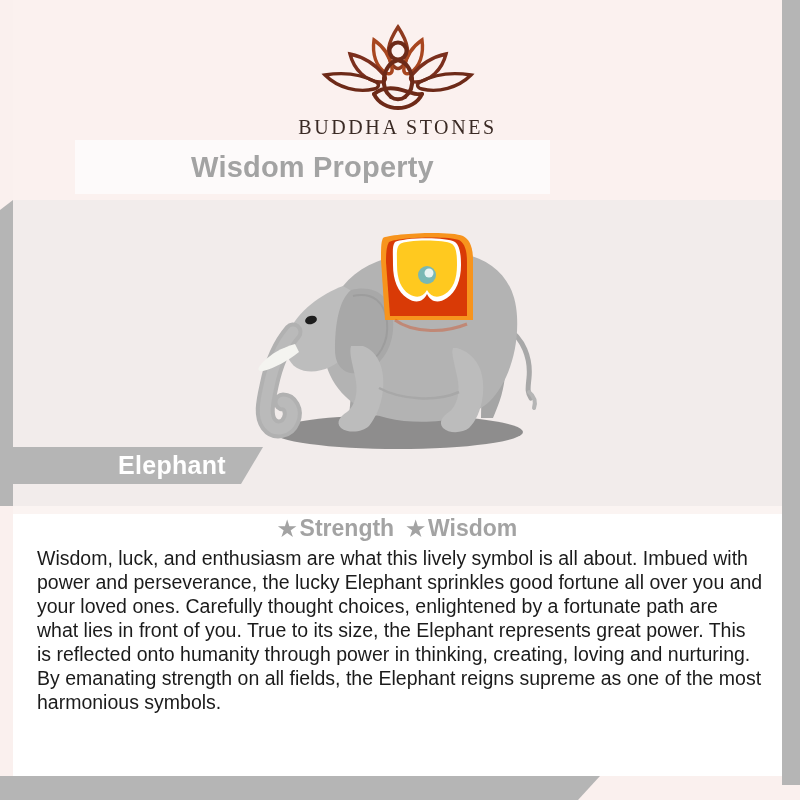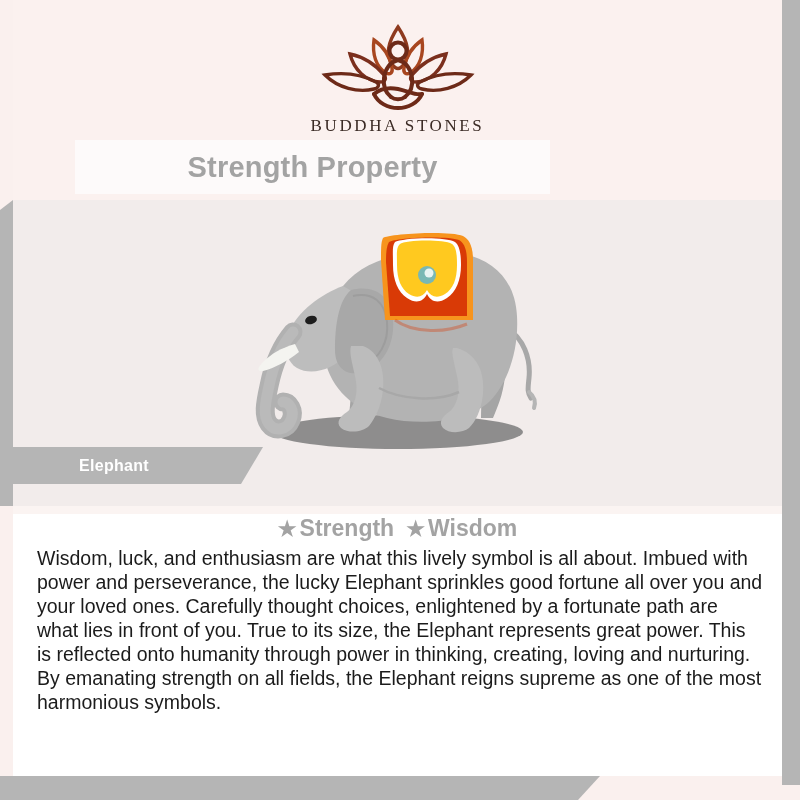--- a/index.html
+++ b/index.html
@@ -75,21 +75,21 @@
     right: 0;
     text-align: center;
   }
   .lotus-logo {
     display: block;
     margin: 0 auto;
   }
   .brand-name {
     margin-top: 2px;
     font-family: "Liberation Serif", serif;
-    font-size: 17px;
+    font-size: 20px;
     letter-spacing: 2.6px;
     color: #3a2a24;
     font-weight: 400;
   }
 
   .title-band {
     position: absolute;
     top: 140px;
     left: 62px;
     width: 475px;
@@ -127,23 +127,23 @@
     left: 0;
     bottom: 22px;
     width: 250px;
     height: 37px;
     background: #b5b5b5;
     clip-path: polygon(0 0, 100% 0, calc(100% - 22px) 100%, 0 100%);
     display: flex;
     align-items: center;
   }
   .name-text {
-    margin-left: 66px;
+    margin-left: 105px;
     color: #ffffff;
-    font-size: 16px;
+    font-size: 25px;
     font-weight: bold;
     letter-spacing: 0.3px;
   }
 
   
   .content {
     position: absolute;
     top: 506px;
     left: 13px;
     right: 18px;
@@ -232,21 +232,21 @@
           <path d="M62 76 C66 85 76 90 86 90 C96 90 106 85 110 76"></path>
           <path d="M62 76 C68 71 76 69 86 71 C96 73 104 78 110 76"></path>
 
           <path d="M79 79 C83 82 89 82 93 79"></path>
         </g>
       </svg>
       <div class="brand-name">BUDDHA STONES</div>
     </div>
 
     <div class="title-band">
-      <div class="title-text">Strength Property</div>
+      <div class="title-text">Wisdom Property</div>
     </div>
   </div>
 
   <div class="stage">
 
     <svg class="elephant-svg" width="330" height="240" viewBox="0 0 330 240">
 
       <ellipse cx="163" cy="212" rx="125" ry="17" fill="#7d7d7d" opacity="0.85"></ellipse>
 
       <path d="M246 118 C264 120 272 136 270 156 C268 176 262 188 258 198

